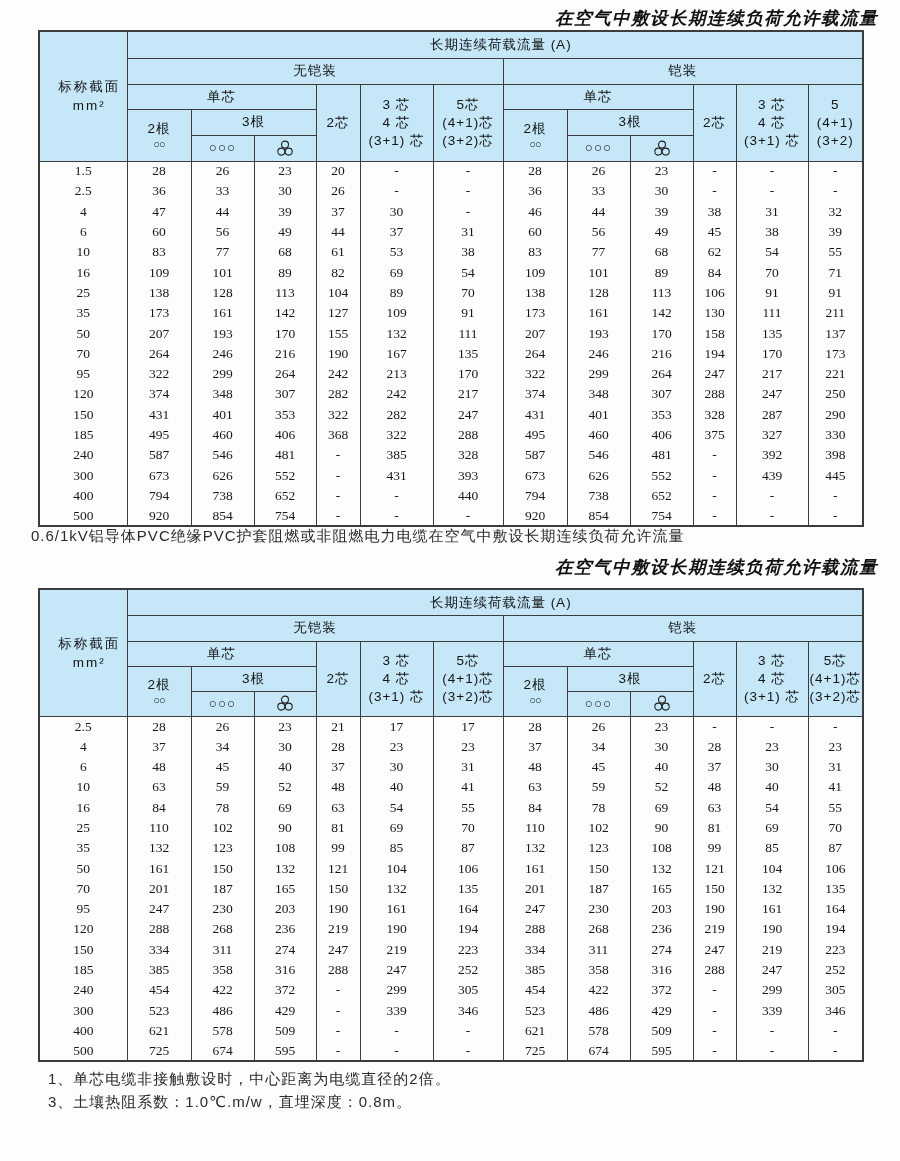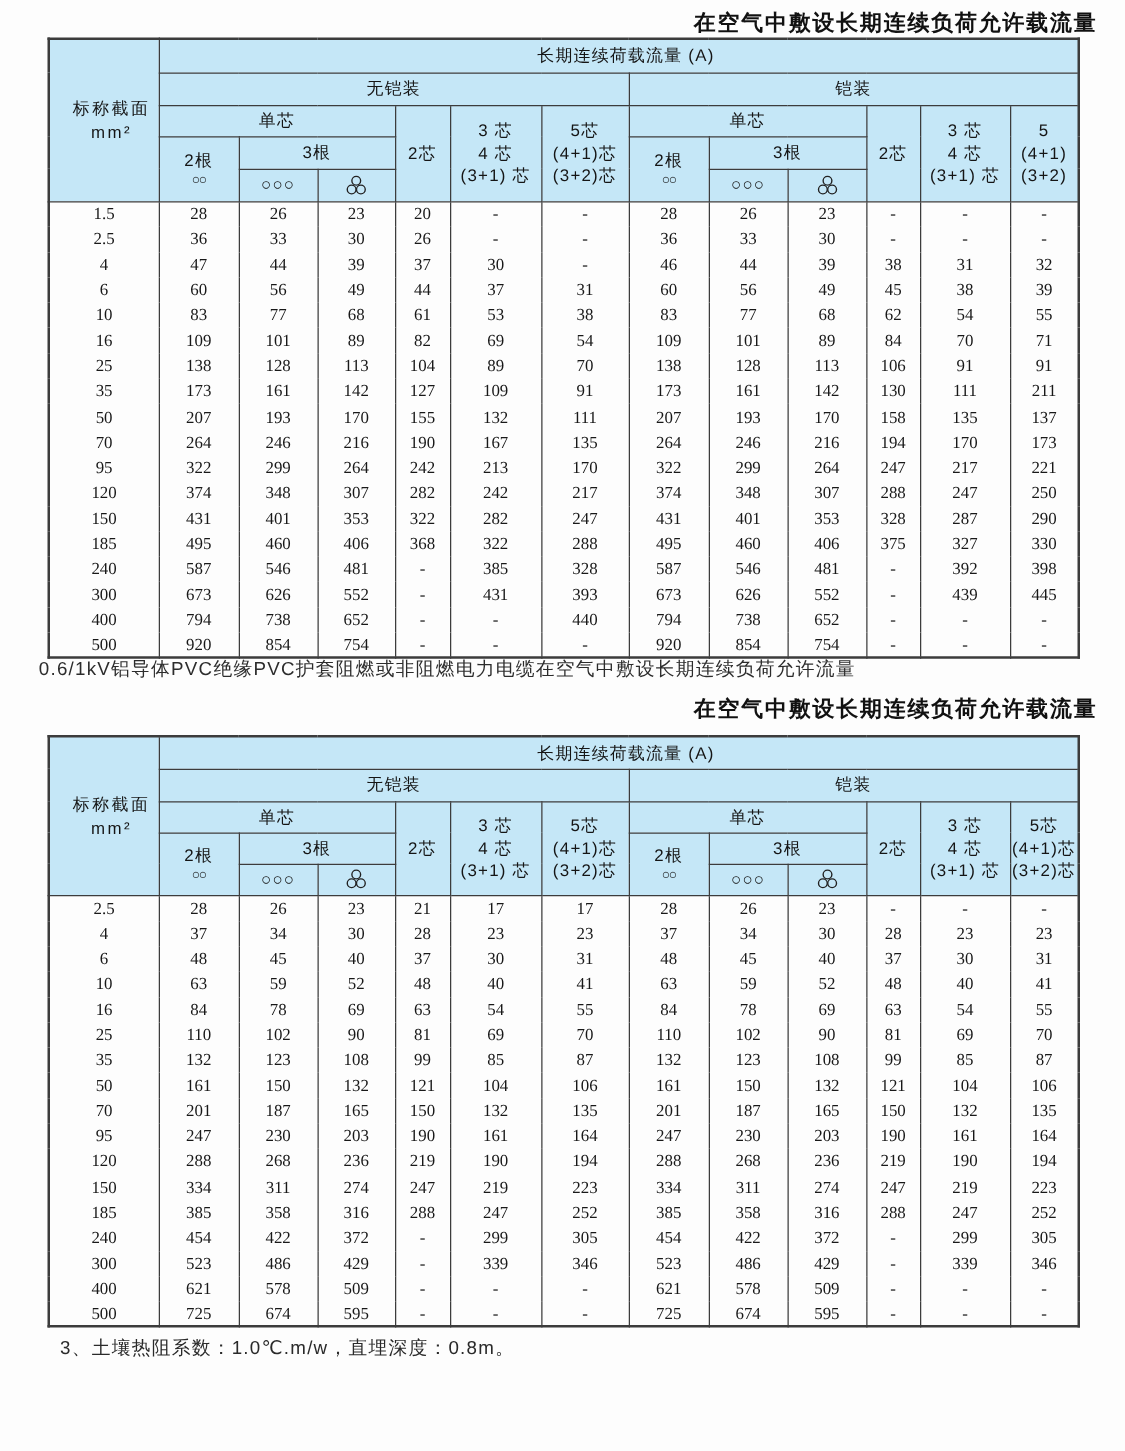--- a/index.html
+++ b/index.html
@@ -5,21 +5,21 @@
   * { margin:0; padding:0; box-sizing:border-box; }
   html,body { width:900px; background:#fdfdfd; }
   body {
     height:1161px;
     font-family:"Liberation Sans","DejaVu Sans",sans-serif;
     color:#1d1d1d;
     overflow:hidden;
   }
   .doc-title {
     font-size:17.5px; font-weight:bold; letter-spacing:1.5px;
-    text-align:right; padding-right:22px; line-height:20px; color:#111;
+    text-align:right; padding-right:22px; line-height:20px; color:#111;font-style:italic;
   }
   .title-1 { padding-top:8px; }
   .title-2 { margin-top:12px; }
   table.grid {
     border-collapse:collapse; table-layout:fixed;
     margin-left:38px; width:824px;
     border:2px solid #3c3c3c;
   }
   table.tbl-1 { margin-top:2px; }
   table.tbl-2 { margin-top:11px; }
@@ -765,14 +765,15 @@
         <td>674</td>
         <td>595</td>
         <td>-</td>
         <td>-</td>
         <td>-</td>
       </tr>
     </tbody>
 </table>
 
 <div class="footer-block">
+  <div class="footer-note">1、单芯电缆非接触敷设时，中心距离为电缆直径的2倍。</div>
   <div class="footer-note">3、土壤热阻系数：1.0℃.m/w，直埋深度：0.8m。</div>
 </div>
 
 </body></html>

